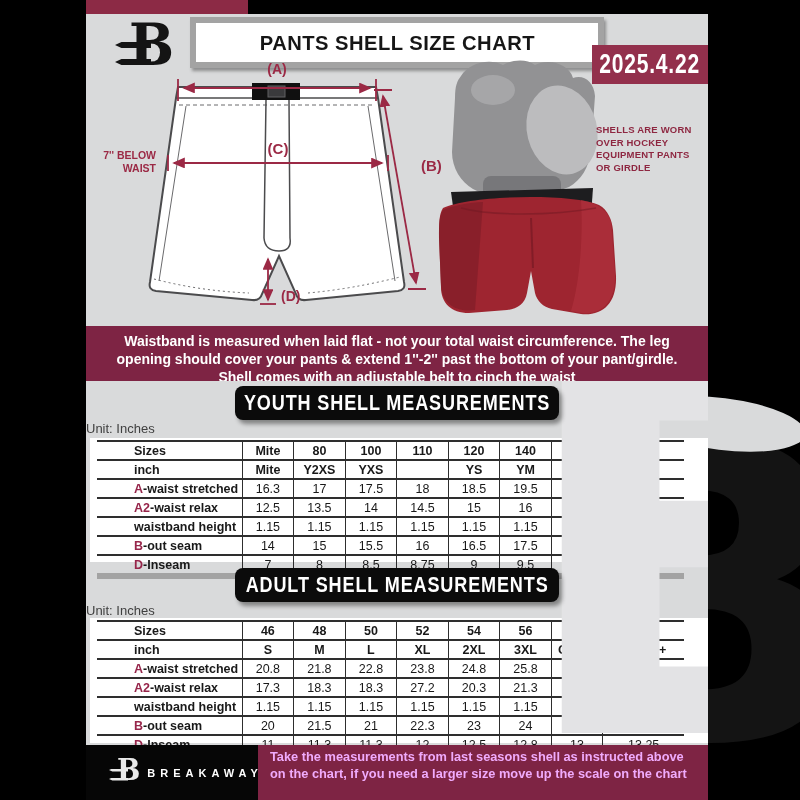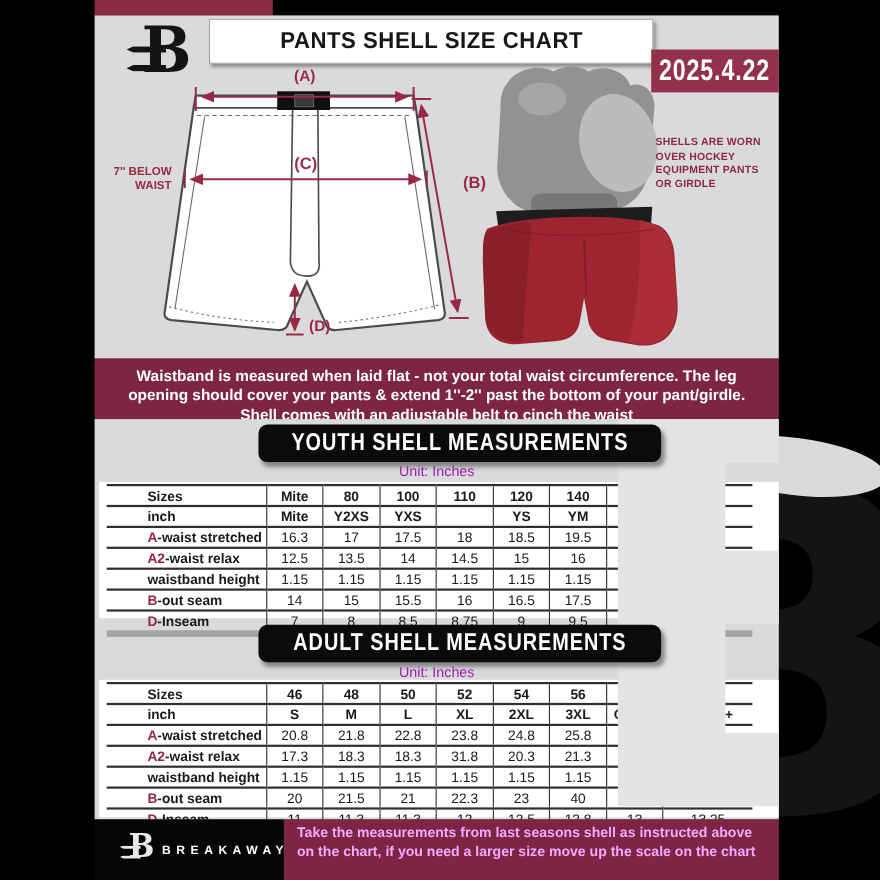--- a/index.html
+++ b/index.html
@@ -17,21 +17,21 @@
   .logo .logo-b{display:inline-block;font-family:"DejaVu Serif", serif;font-weight:900;
                 transform:scaleX(.92);line-height:1;}
   .logo .bar{position:absolute;clip-path:polygon(0 50%,18% 0,100% 0,100% 100%,18% 100%);}
   .hdr-logo{left:27px;top:2px;width:60px;height:64px;}
   .hdr-logo .logo-b{font-size:58px;color:#141414;margin-left:14px;}
   .hdr-logo .bar{background:#141414;height:6px;width:36px;left:2px;}
   .hdr-logo .bar1{top:26px;}
   .hdr-logo .bar2{top:43px;}
 
   .title-box{position:absolute;left:104px;top:3px;width:402px;height:39px;background:#fff;
-             border:1px solid #a3a3a3;box-shadow:2px 3px 3px rgba(0,0,0,.35);
+             border:6px solid #a3a3a3;box-shadow:2px 3px 3px rgba(0,0,0,.35);
              display:flex;align-items:center;justify-content:center;}
   .title-box span{font-size:21px;font-weight:700;color:#161616;letter-spacing:.5px;
                   transform:scaleX(.96);white-space:nowrap;}
   .date-box{position:absolute;left:506px;top:3px;width:116px;height:39px;background:#93304c;
             display:flex;align-items:center;justify-content:center;margin-top:28px;}
   .date-box span{font-size:27px;font-weight:700;color:#fff;transform:scaleX(.78);letter-spacing:1px;}
 
   .diagram{position:absolute;left:14px;top:46px;}
   .photo{position:absolute;left:345px;top:44px;}
   .photo-note{position:absolute;left:510px;top:110px;width:112px;color:#8e2741;
@@ -45,26 +45,26 @@
   
   .lower{position:absolute;left:86px;top:381px;width:622px;height:364px;background:#d9dadb;
          overflow:hidden;z-index:2;}
   .watermark{position:absolute;left:428px;top:-30px;font-size:520px;font-weight:900;
              font-family:"DejaVu Sans", sans-serif;color:#e3e3e5;line-height:.78;z-index:2;}
   .swoosh{position:absolute;left:638px;top:398px;width:168px;height:52px;background:#d9dadb;
           border-radius:50%;transform:rotate(7deg);z-index:1;}
   .dark-b{position:absolute;right:-60px;top:430px;font-size:420px;font-weight:900;
           font-family:"DejaVu Sans", sans-serif;color:#141414;line-height:.8;z-index:0;}
 
-  .hbox{position:absolute;left:149px;width:366px;height:34px;background:#0b0b0b;border-radius:8px;
+  .hbox{position:absolute;left:149px;width:324px;height:34px;background:#0b0b0b;border-radius:8px;
         box-shadow:3px 4px 4px rgba(0,0,0,.4);display:flex;align-items:center;justify-content:center;z-index:3;}
   .hbox span{color:#fff;font-size:21px;font-weight:700;letter-spacing:1px;transform:scale(.86,1.05);white-space:nowrap;}
   .hbox-youth{top:5px;}
   .hbox-adult{top:187px;}
-  .unit{position:absolute;left:0;width:622px;text-align:center;font-size:13px;color:#a21caf;
+  .unit{position:absolute;left:0;width:622px;font-size:13px;color:#404040;
         font-weight:500;z-index:3;}
   .unit-youth{top:40px;}
   .unit-adult{top:222px;}
 
   .panel{position:absolute;left:4px;width:618px;background:#fff;z-index:1;}
   .panel-youth{top:57px;height:124px;}
   .panel-adult{top:237px;height:125px;}
 
   table.size{position:absolute;left:7px;top:2px;border-collapse:collapse;table-layout:fixed;
              width:587px;z-index:3;}
@@ -334,21 +334,21 @@
               <td>24.8</td>
               <td>25.8</td>
               <td>26.75</td>
               <td>27.75</td>
             </tr>
             <tr>
               <td><span class="pfx">A2</span>-waist relax</td>
               <td>17.3</td>
               <td>18.3</td>
               <td>18.3</td>
-              <td>31.8</td>
+              <td>27.2</td>
               <td>20.3</td>
               <td>21.3</td>
               <td>22.25</td>
               <td>23.25</td>
             </tr>
             <tr>
               <td>waistband height</td>
               <td>1.15</td>
               <td>1.15</td>
               <td>1.15</td>
@@ -358,21 +358,21 @@
               <td>1.15</td>
               <td>1.15</td>
             </tr>
             <tr>
               <td><span class="pfx">B</span>-out seam</td>
               <td>20</td>
               <td>21.5</td>
               <td>21</td>
               <td>22.3</td>
               <td>23</td>
-              <td>40</td>
+              <td>24</td>
               <td>25</td>
               <td>25.5</td>
             </tr>
             <tr>
               <td><span class="pfx">D</span>-Inseam</td>
               <td>11</td>
               <td>11.3</td>
               <td>11.3</td>
               <td>12</td>
               <td>12.5</td>

